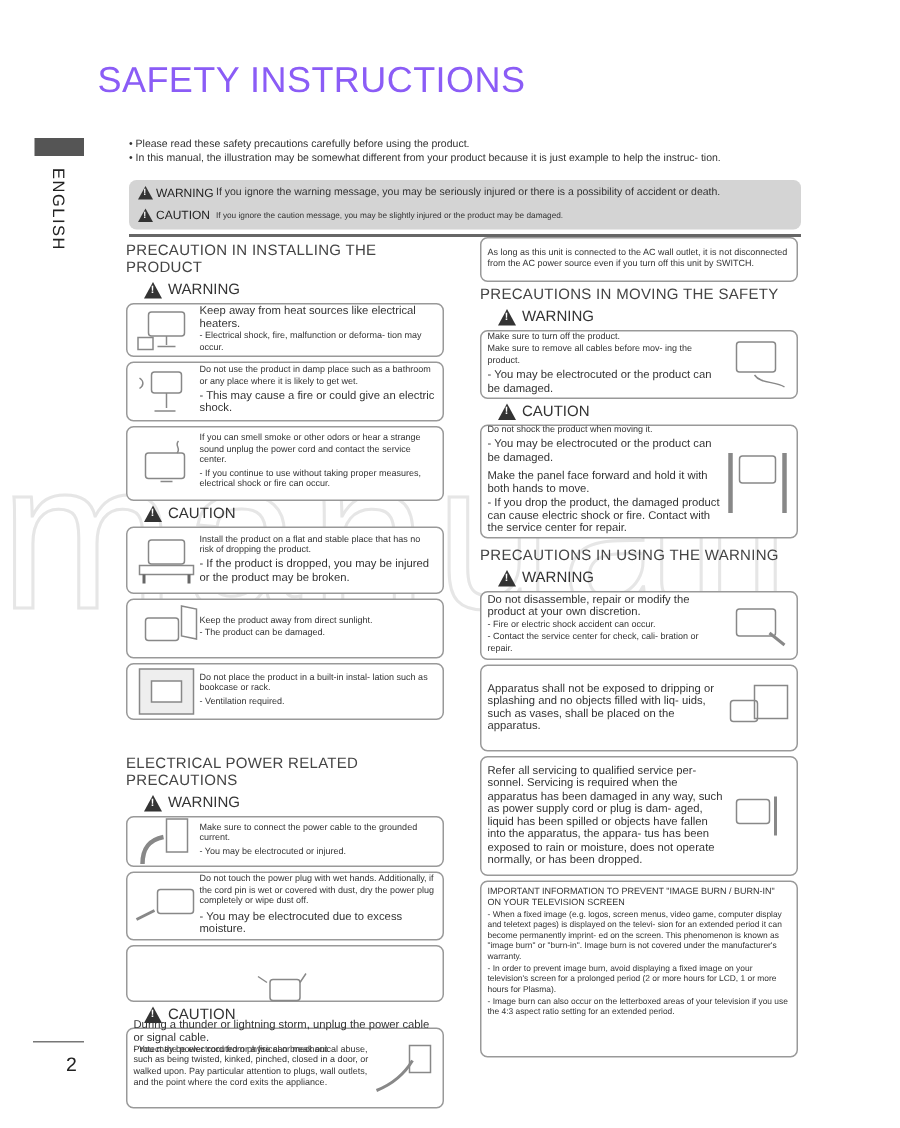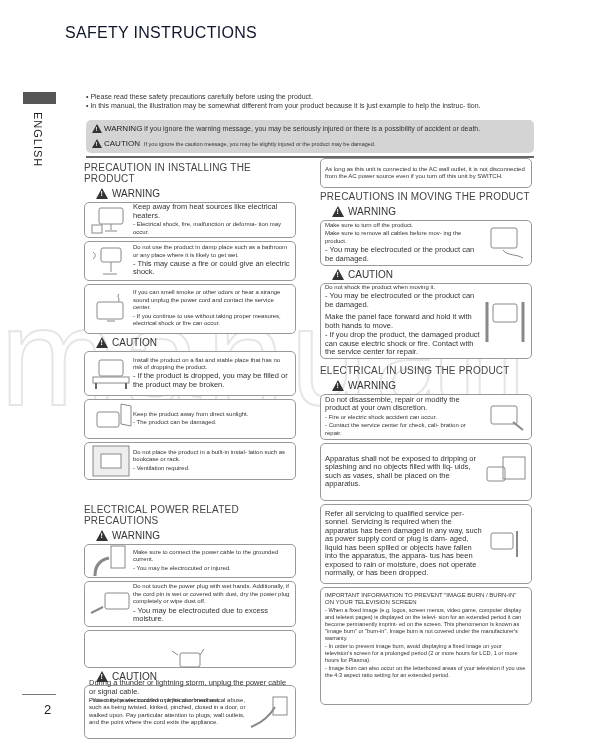--- a/index.html
+++ b/index.html
@@ -1,19 +1,19 @@
 <!DOCTYPE html>
 <html><head>
 <meta charset="utf-8">
 <style>
   html, body { margin:0; padding:0; background:#fff; }
   body { width:600px; height:752px; position:relative; overflow:hidden;
          font-family:"Liberation Sans", sans-serif; color:#333; }
   .abs { position:absolute; }
-  .title { left:65px; top:24px; font-size:16px; color:#0f172a; letter-spacing:0.3px; }
+  .title { left:65px; top:40px; font-size:24px; color:#8b5cf6; letter-spacing:0.3px; }
   .lang-tab { left:23px; top:92px; width:33px; height:12px; background:#555; }
   .lang-label { left:32px; top:112px; writing-mode:vertical-rl; font-size:11px; color:#222; letter-spacing:1px; }
   .pg-line { left:22px; top:694px; width:34px; height:1px; background:#777; }
   .pg-num { left:44px; top:702px; font-size:13px; color:#222; }
   .intro { left:86px; top:92px; width:400px; font-size:7px; line-height:9px; color:#333; }
   .legend { left:86px; top:120px; width:448px; height:33px; background:#d4d4d4; border-radius:5px; font-size:7px; }
   .legend .row { position:absolute; left:0; display:flex; align-items:center; }
   .legend .k { width:52px; padding-left:6px; font-size:8px; color:#222; display:flex; align-items:center; gap:2px; }
   .legend .v { color:#333; font-size:6.5px; }
   .divider { left:86px; top:156px; width:448px; height:2px; background:#666; }
@@ -112,21 +112,21 @@
       <span>CAUTION</span>
     </div>
   <div class="box" style="height:45px;">
     <div class="ill"><svg viewBox="0 0 44 34">
           <rect x="10" y="3" width="24" height="16" rx="2" fill="none" stroke="#888"></rect>
           <rect x="4" y="20" width="36" height="6" fill="none" stroke="#888"></rect>
           <path d="M7 26v6M37 26v6" stroke="#666" stroke-width="2"></path>
         </svg></div>
     <div class="txt">
         <p>Install the product on a flat and stable place that has no risk of dropping the product.</p>
-        <p class="big">- If the product is dropped, you may be filled or the product may be broken.</p>
+        <p class="big">- If the product is dropped, you may be injured or the product may be broken.</p>
       </div>
   </div>
   <div class="box" style="height:40px;">
     <div class="ill"><svg viewBox="0 0 44 34">
           <rect x="8" y="10" width="22" height="15" rx="2" fill="none" stroke="#888"></rect>
           <path d="M32 2l10 2v20l-10-2z" fill="none" stroke="#888"></path>
         </svg></div>
     <div class="txt">
         <p>Keep the product away from direct sunlight.</p>
         <p>- The product can be damaged.</p>
@@ -190,21 +190,21 @@
           <rect x="26" y="2" width="14" height="18" fill="none" stroke="#888"></rect>
           <path d="M4 32c10-4 18-10 24-20" stroke="#888" stroke-width="2" fill="none"></path>
         </svg></div>
   </div>
 </div>
 
 <div class="col" style="left:320px; top:158px; width:212px;">
   <div class="box" style="height:26px;">
     <div class="txt">As long as this unit is connected to the AC wall outlet, it is not disconnected from the AC power source even if you turn off this unit by SWITCH.</div>
   </div>
-  <div class="sec-h">PRECAUTIONS IN MOVING THE PRODUCT</div>
+  <div class="sec-h">PRECAUTIONS IN MOVING THE SAFETY</div>
   <div class="lvl">
       <span class="tri"></span>
       <span>WARNING</span>
     </div>
   <div class="box" style="height:46px;">
     <div class="txt">
       <p>Make sure to turn off the product.</p>
       <p>Make sure to remove all cables before mov- ing the product.</p>
       <p class="big">- You may be electrocuted or the product can be damaged.</p>
     </div>
@@ -222,21 +222,21 @@
       <p>Do not shock the product when moving it.</p>
       <p class="big">- You may be electrocuted or the product can be damaged.</p>
       <p class="big" style="margin-top:4px;">Make the panel face forward and hold it with both hands to move.</p>
       <p class="big">- If you drop the product, the damaged product can cause electric shock or fire. Contact with the service center for repair.</p>
     </div>
     <div class="ill" style="height:50px;"><svg viewBox="0 0 44 50">
           <rect x="10" y="8" width="24" height="18" rx="2" fill="none" stroke="#888"></rect>
           <path d="M4 6v40M40 6v40" stroke="#888" stroke-width="3"></path>
         </svg></div>
   </div>
-  <div class="sec-h" style="margin-top:6px;">ELECTRICAL IN USING THE PRODUCT</div>
+  <div class="sec-h" style="margin-top:6px;">PRECAUTIONS IN USING THE WARNING</div>
   <div class="lvl">
       <span class="tri"></span>
       <span>WARNING</span>
     </div>
   <div class="box" style="height:46px;">
     <div class="txt">
       <p class="big">Do not disassemble, repair or modify the product at your own discretion.</p>
       <p>- Fire or electric shock accident can occur.</p>
       <p>- Contact the service center for check, cali- bration or repair.</p>
     </div>

